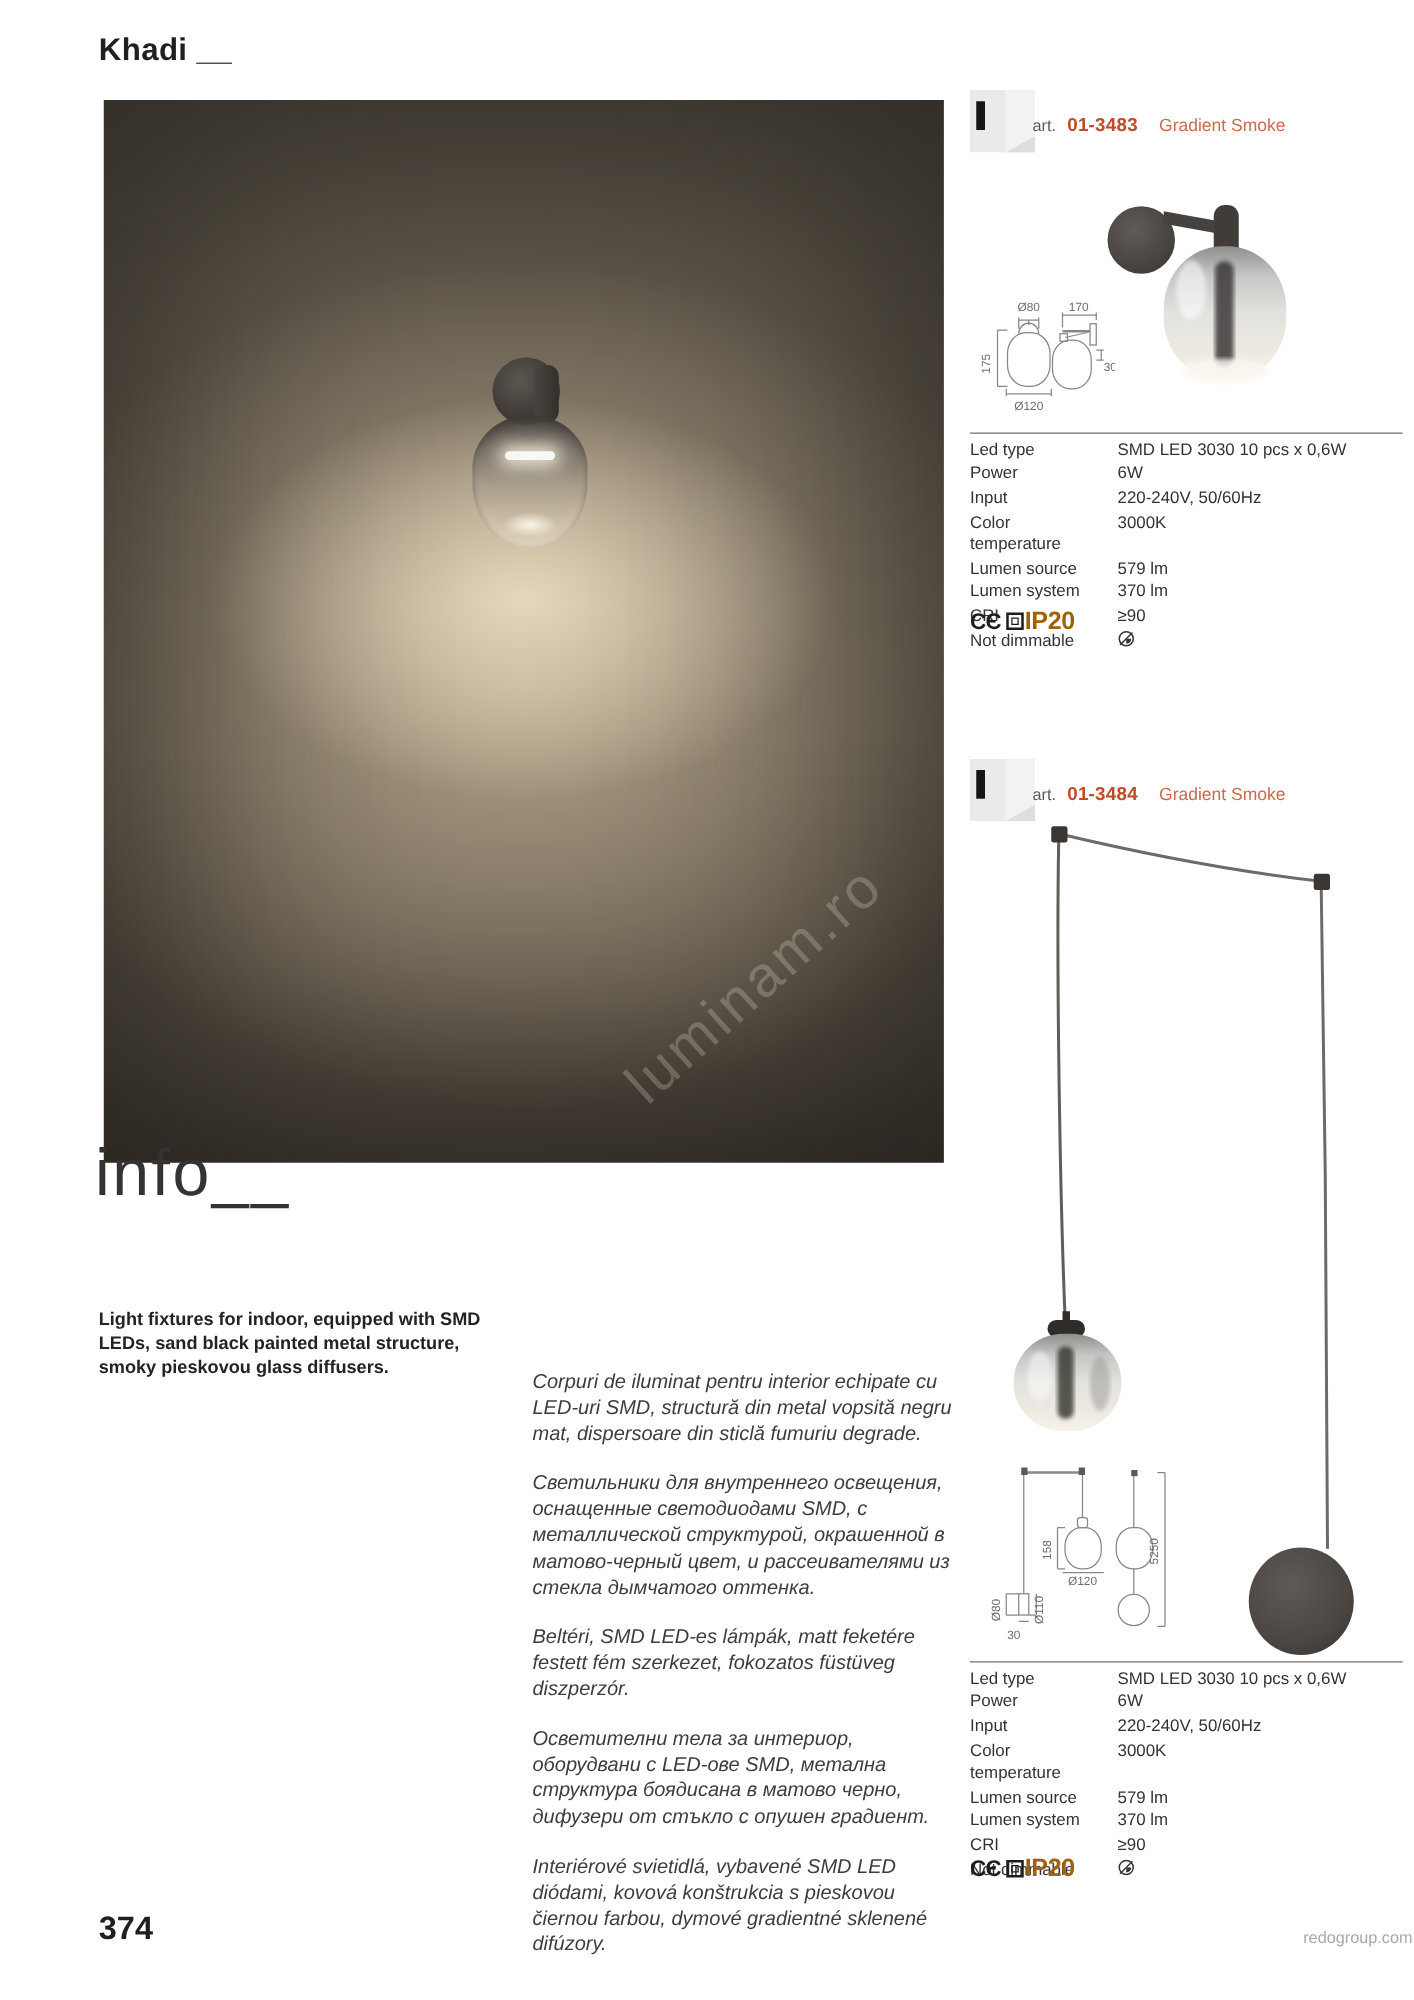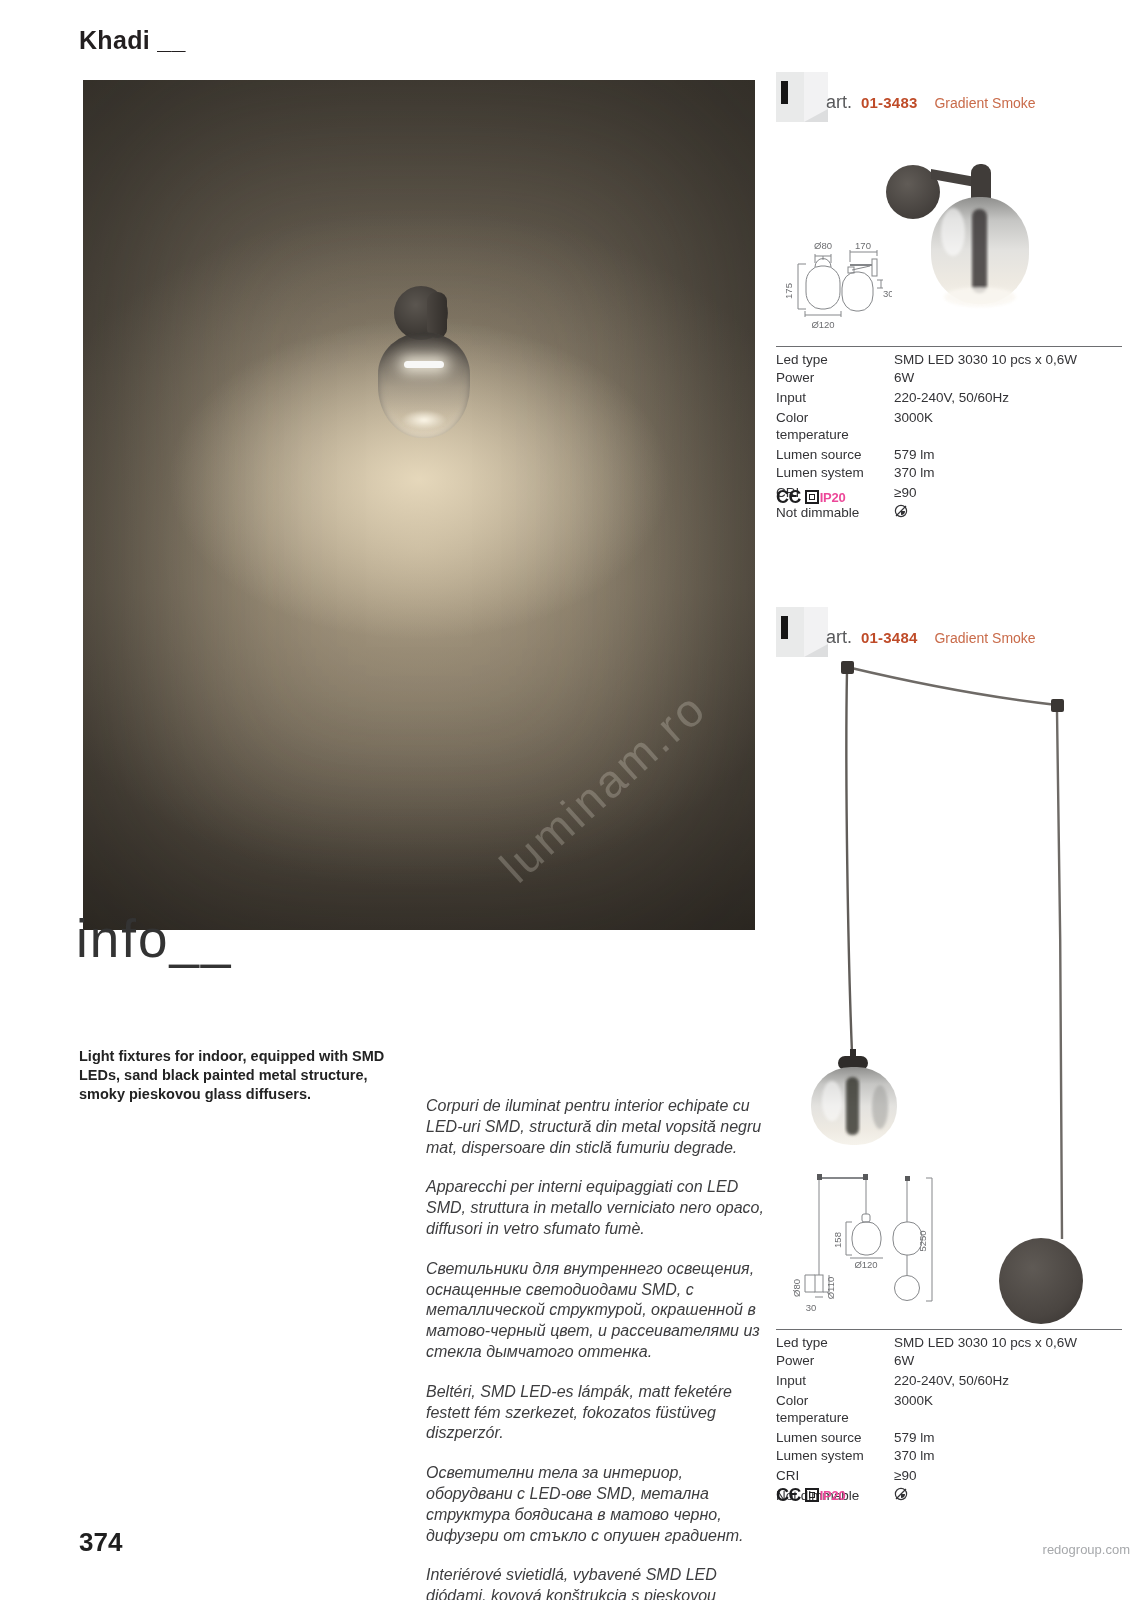--- a/index.html
+++ b/index.html
@@ -68,37 +68,37 @@
   }
   .lang-col {
     position:absolute; left:390px; top:1096px; width:338px;
     font-size:16px; line-height:1.3; color:#3d3d3f;font-style:italic;
   }
   .lang-col p { margin:0 0 19px 0; }
 
   
   .room-icon { position:absolute; left:740px; width:52px; height:50px; }
   .art-row { position:absolute; left:790px; display:flex; align-items:baseline; }
-  .art-label  { font-size:18px; color:#58595b; }
+  .art-label  { font-size:13px; color:#58595b; }
   .art-code   { font-size:15px; font-weight:700; color:#bf4b28; margin-left:9px; letter-spacing:0.2px; }
   .art-finish { font-size:14px; color:#c96b4a; margin-left:17px; }
 
   .divider { position:absolute; left:740px; width:346px; border-top:1.6px solid #6d6e71; }
 
   .spec-table { position:absolute; left:740px; width:348px; font-size:13.5px; color:#333336; }
   .spec-row { display:flex; line-height:17.5px;gap:15px; }
   .spec-row.gap { margin-top:2.5px; }
   .spec-row .lbl { width:103px; flex:none; }
   .spec-row .val { flex:1; }
 
   .certs { position:absolute; left:740px; display:flex; align-items:center; height:18px; }
   .ce-mark { font-size:18px; font-weight:700; letter-spacing:-0.5px; color:#1d1d1f; }
   .class2-icon { display:inline-block; width:14px; height:14px; border:2px solid #1d1d1f; margin:0 1px 0 4px; position:relative; }
   .class2-icon span { position:absolute; left:2px; top:2px; width:6px; height:6px; border:1.6px solid #1d1d1f; display:block; }
-  .ip-mark { font-size:13px; font-weight:700; color:#ec4899; letter-spacing:-0.3px; }
+  .ip-mark { font-size:20px; font-weight:700; color:#a16207; letter-spacing:-0.3px; }
 
   svg text { font-family:"Liberation Sans", sans-serif; fill:#6d6e71; font-size:9.5px; }
 
   
   .page-num { position:absolute; left:43px; top:1527px; font-size:26px; font-weight:600; color:#1f1f1f; }
   .site { position:absolute; right:37px; top:1542px; font-size:13px; color:#a6a8ab; }
 
   .abs { position:absolute; }
 </style>
 </head>
@@ -114,21 +114,20 @@
     <div class="lamp-glass"></div>
     <div class="lamp-led-bar"></div>
     <div class="lamp-bottom-glow"></div>
     <div class="photo-watermark">luminam.ro</div>
   </div>
 
   <div class="info-heading">info__</div>
   <div class="intro-en">Light fixtures for indoor, equipped with SMD LEDs, sand black painted metal structure, smoky pieskovou glass diffusers.</div>
   <div class="lang-col">
     <p>Corpuri de iluminat pentru interior echipate cu LED-uri SMD, structură din metal vopsită negru mat, dispersoare din sticlă fumuriu degrade.</p>
-    <p>Apparecchi per interni equipaggiati con LED SMD, struttura in metallo verniciato nero opaco, diffusori in vetro sfumato fumè.</p>
     <p>Светильники для внутреннего освещения, оснащенные светодиодами SMD, с металлической структурой, окрашенной в матово-черный цвет, и рассеивателями из стекла дымчатого оттенка.</p>
     <p>Beltéri, SMD LED-es lámpák, matt feketére festett fém szerkezet, fokozatos füstüveg diszperzór.</p>
     <p>Осветителни тела за интериор, оборудвани с LED-ове SMD, метална структура боядисана в матово черно, дифузери от стъкло с опушен градиент.</p>
     <p>Interiérové svietidlá, vybavené SMD LED diódami, kovová konštrukcia s pieskovou čiernou farbou, dymové gradientné sklenené difúzory.</p>
   </div>
 
   <svg class="room-icon" style="top:72px;" viewBox="0 0 52 50">
     <rect width="52" height="50" fill="#e9eaea"></rect>
     <polygon points="28,0 52,0 52,50 28,50" fill="#f2f2f3"></polygon>
     <polygon points="28,50 52,37 52,50" fill="#dddedf"></polygon>

